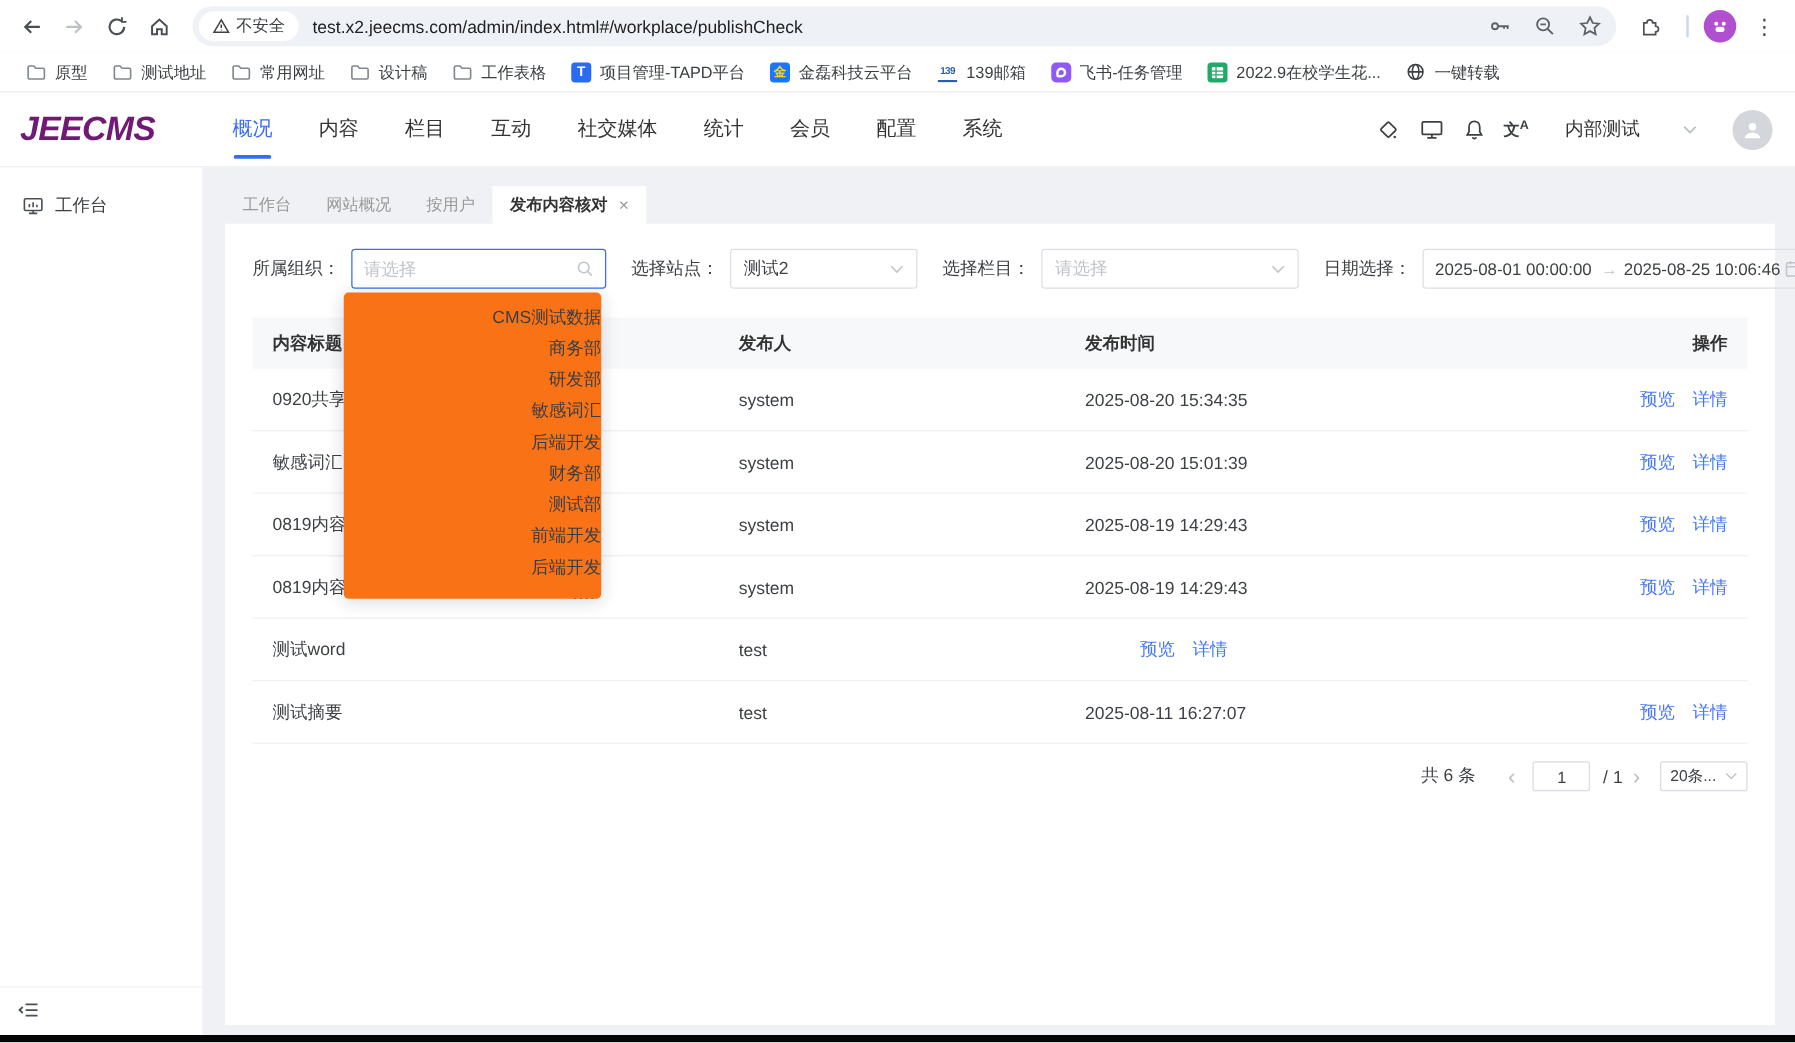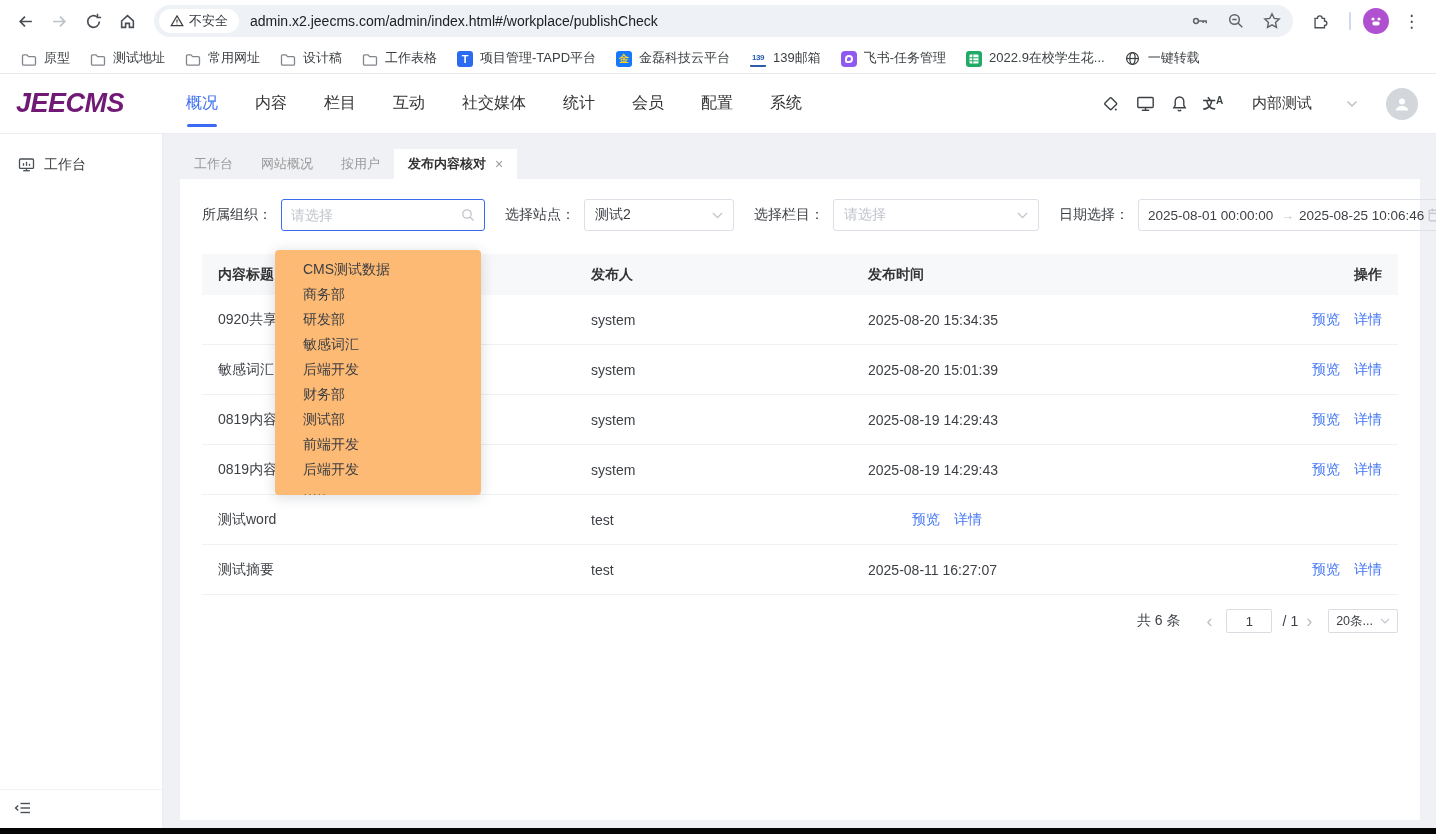--- a/index.html
+++ b/index.html
@@ -15,21 +15,21 @@
   .sec-chip { height:24px; background:#fff; border-radius:12px; display:flex; align-items:center; gap:5px; padding:0 11px; font-size:13px; color:#3c4043; flex:0 0 auto; }
   .url-text { margin-left:11px; font-size:14px; color:#202124; white-space:nowrap; overflow:hidden; flex:1; }
   .bar-icons { display:flex; align-items:center; gap:18px; color:#5f6368; flex:0 0 auto; }
   .chrome-right { display:flex; align-items:center; gap:8px; flex:0 0 auto; }
   .vsep { width:2px; height:18px; background:#cdd9ee; border-radius:1px; margin:0 4px; }
   .avatar-browser { width:26px; height:26px; border-radius:50%; background:#b14fd1; display:flex; align-items:center; justify-content:center; }
   .kebab { font-size:17px; color:#45494e; letter-spacing:0; line-height:1; padding:0 6px; }
 
   
   .bmbar { height:32px; background:#fff; border-bottom:1px solid #e7e9eb; display:flex; align-items:center; padding-left:12px; gap:2px; }
-  .bm { display:flex; align-items:flex-end; gap:7px; padding:3px 9px; border-radius:6px; font-size:13px; color:#3c4043; white-space:nowrap; }
+  .bm { display:flex; align-items:center; gap:7px; padding:3px 9px; border-radius:6px; font-size:13px; color:#3c4043; white-space:nowrap; }
   .fav { width:16px; height:16px; border-radius:3px; display:flex; align-items:center; justify-content:center; font-weight:700; color:#fff; flex:0 0 auto; }
   .fav-tapd { background:#2a6bf2; font-size:11px; }
   .fav-jin  { background:#1677ff; color:#ffd21e; font-size:10px; }
   .fav-139  { background:#fff; color:#2a5db0; font-size:8px; letter-spacing:-0.5px; border-bottom:2px solid #2a5db0; border-radius:1px; }
   .fav-feishu { background:#9059f2; border-radius:4px; }
   .fav-feishu i { display:block; width:8px; height:8px; border:2px solid #fff; border-radius:50% 50% 50% 2px; }
   .fav-sheet { background:#1fab67; }
   .fav-globe { background:transparent; }
 
   
@@ -95,21 +95,21 @@
   .pagerow { margin-top:14px; display:flex; align-items:center; justify-content:flex-end; font-size:14px; color:#3c3f44; }
   .pg-total { margin-right:18px; }
   .pg-arrow { color:#b9bdc4; font-size:18px; padding:0 8px; line-height:1; }
   .pg-input { width:46px; height:24px; border:1px solid #d9dce1; border-radius:2px; text-align:center; font-size:13px; color:#3c3f44; outline:none; font-family:inherit; margin:0 6px; }
   .pg-slash { margin:0 4px; }
   .pg-size { height:24px; border:1px solid #d9dce1; border-radius:2px; display:flex; align-items:center; gap:7px; padding:0 7px; font-size:12.5px; color:#3c3f44; margin-left:8px; }
 
   .bottom-strip { height:6px; background:#050505; }
 
   
-  .dropdown { position:absolute; left:275px; top:250px; width:206px; height:245px; background:#fdba74; border-radius:4px; box-shadow:0 2px 14px rgba(15,22,40,.16); overflow:hidden; padding-top:7px; z-index:50; }
+  .dropdown { position:absolute; left:275px; top:234px; width:206px; height:245px; background:#f97316; border-radius:4px; box-shadow:0 2px 14px rgba(15,22,40,.16); overflow:hidden; padding-top:7px; z-index:50;text-align:right; }
   .ditem { height:25px; line-height:25px; padding-left:28px; font-size:14px; color:#3a3d42; white-space:nowrap; }
 
   svg { display:block; }
 </style>
 </head>
 <body>
 
 <div id="screen">
 
   <div class="chrome">
@@ -139,21 +139,21 @@
       <span class="sec-chip">
         <span>
           <svg width="14" height="14" viewBox="0 0 16 16" fill="none" stroke="#3c4043" stroke-width="1.4">
               <path d="M8 2.2 L14.6 13.4 H1.4 Z"></path>
               <line x1="8" y1="6.4" x2="8" y2="9.6"></line>
               <circle cx="8" cy="11.5" r="0.6" fill="#3c4043" stroke="none"></circle>
             </svg>
         </span>
         <span>不安全</span>
       </span>
-      <span class="url-text">admin.x2.jeecms.com/admin/index.html#/workplace/publishCheck</span>
+      <span class="url-text">test.x2.jeecms.com/admin/index.html#/workplace/publishCheck</span>
       <span class="bar-icons">
         <span>
           <svg width="18" height="18" viewBox="0 0 18 18" fill="none" stroke="currentColor" stroke-width="1.5">
               <circle cx="5" cy="9" r="2.4"></circle>
               <path d="M7.4 9 H15.2 V11.2 M12.2 9 V11"></path>
             </svg>
         </span>
         <span>
           <svg width="18" height="18" viewBox="0 0 18 18" fill="none" stroke="currentColor" stroke-width="1.5">
               <circle cx="7.5" cy="7.5" r="4.8"></circle>

